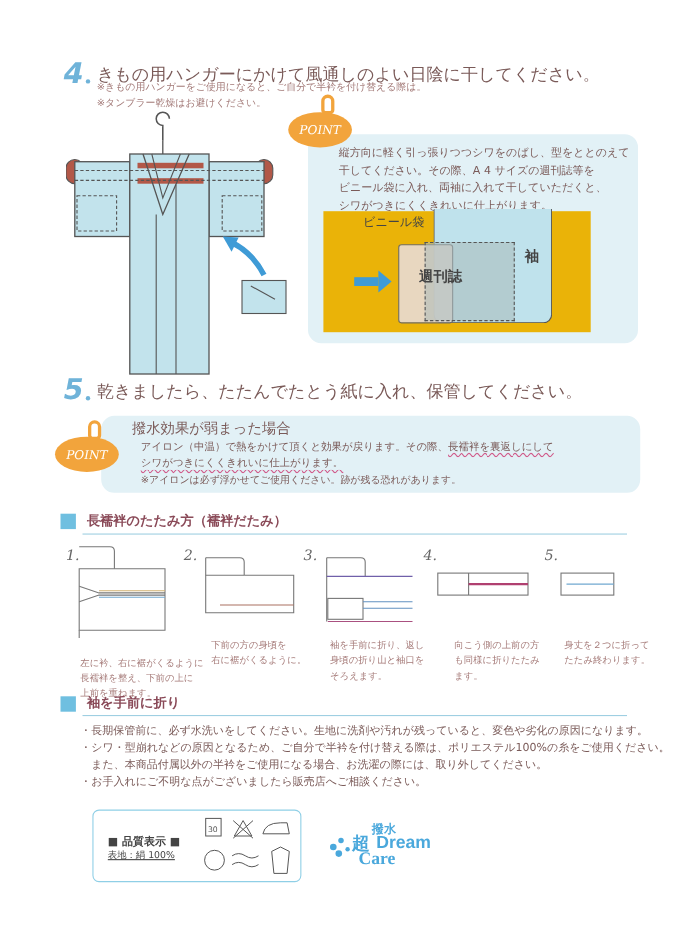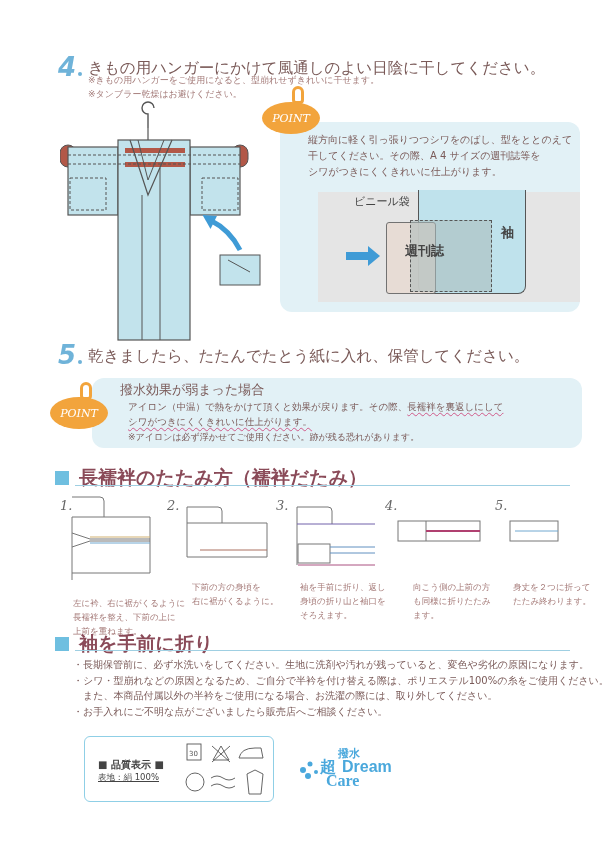--- a/index.html
+++ b/index.html
@@ -12,39 +12,39 @@
   .step-title { color: #7a5a58; font-size: 16px; white-space: nowrap; }
   .note { color: #a37a78; font-size: 9px; white-space: nowrap; line-height: 13px; }
 
   .point-box { background: #e2f1f6; border-radius: 12px; }
   .point-tag { width: 58px; height: 32px; background: #f2a43c; border-radius: 50%; color: #fff; font-family: "DejaVu Serif", serif; font-style: italic; font-size: 11px; display: flex; align-items: center; justify-content: center; }
   .point-hook { width: 12px; height: 18px; border: 3px solid #f2a43c; border-radius: 6px 6px 4px 4px; }
   .pt-text { color: #7a5a58; font-size: 10px; line-height: 16px; white-space: nowrap; }
 
   .sec-head { display: flex; align-items: center; }
   .sec-sq { width: 14px; height: 14px; background: #6fbfe0; margin-right: 10px; }
-  .sec-title { font-size: 19px; font-weight: bold; color: #8a4a58; white-space: nowrap; }
+  .sec-title { font-size: 12px; font-weight: bold; color: #8a4a58; white-space: nowrap; }
   .sec-rule { height: 1px; background: #9fcfe2; }
 
   .fold-num { font-family: "DejaVu Serif", serif; font-style: italic; font-size: 13px; color: #666; }
   .fold-desc { font-size: 8.5px; color: #a57a78; line-height: 14px; white-space: nowrap; }
   .caution { font-size: 10px; color: #7a5a58; line-height: 15.5px; white-space: nowrap; }
 
   .label-box { border: 1.5px solid #8fcfe6; border-radius: 6px; }
   .wavy { text-decoration: underline wavy #d05a8a; text-underline-offset: 2px; }
 </style>
 </head>
 <body>
 
 <div class="abs" style="left:58px;top:52px;display:flex;align-items:flex-end;">
   <span class="step-num">4</span>
   <span class="step-dot" style="margin:0 6px 6px 2px;"></span>
   <span class="step-title" style="font-size:15.5px;margin-bottom:3px;">きもの用ハンガーにかけて風通しのよい日陰に干してください。</span>
 </div>
-<div class="abs note" style="left:88px;top:74px;">※きもの用ハンガーをご使用になると、型崩れせずきれいに干せます。</div>
+<div class="abs note" style="left:88px;top:74px;">※きもの用ハンガーをご使用になると、ご自分で半衿を付け替える際は。</div>
 <div class="abs note" style="left:88px;top:88px;">※タンブラー乾燥はお避けください。</div>
 
 <svg class="abs" style="left:60px;top:100px;" width="220" height="245" viewBox="0 0 220 245">
 
   <path d="M88 28 L88 14 A6 6 0 1 1 94 8" fill="none" stroke="#555" stroke-width="1.4"></path>
   <line x1="88" y1="28" x2="88" y2="42" stroke="#555" stroke-width="1.2"></line>
 
   <rect x="0" y="45" width="16" height="22" rx="8" fill="#b25848" stroke="#555"></rect>
   <rect x="172" y="45" width="16" height="22" rx="8" fill="#b25848" stroke="#555"></rect>
 
@@ -70,23 +70,24 @@
   <rect x="160" y="155" width="40" height="30" fill="#c2e3ec" stroke="#555"></rect>
   <line x1="168" y1="160" x2="190" y2="172" stroke="#555"></line>
 </svg>
 
 <div class="abs point-box" style="left:280px;top:122px;width:300px;height:190px;"></div>
 <div class="abs point-hook" style="left:292px;top:86px;"></div>
 <div class="abs point-tag" style="left:262px;top:102px;">POINT</div>
 <div class="abs" style="left:308px;top:132px;">
   <div class="pt-text">縦方向に軽く引っ張りつつシワをのばし、型をととのえて</div>
   <div class="pt-text">干してください。その際、A 4 サイズの週刊誌等を</div>
+  <div class="pt-text">ビニール袋に入れ、両袖に入れて干していただくと、</div>
   <div class="pt-text">シワがつきにくくきれいに仕上がります。</div>
 </div>
-<div class="abs" style="left:318px;top:192px;width:262px;height:110px;background:#e5e5e5;">
+<div class="abs" style="left:294px;top:192px;width:243px;height:110px;background:#eab308;">
   <div class="abs" style="left:100px;top:-2px;width:108px;height:104px;background:#bfe2ec;border:1.5px solid #555;border-top:none;border-radius:0 0 8px 8px;"></div>
   <div class="abs" style="left:68px;top:30px;width:50px;height:72px;background:#e8dcd4;border:1.5px solid #666;border-radius:3px;opacity:0.9;"></div>
   <div class="abs" style="left:92px;top:28px;width:82px;height:72px;background:rgba(170,185,185,0.55);border:1.5px dashed #555;"></div>
   <div class="abs" style="left:36px;top:2px;font-size:11px;color:#444;">ビニール袋</div>
   <div class="abs" style="left:87px;top:50px;font-size:13px;color:#444;font-weight:bold;">週刊誌</div>
   <div class="abs" style="left:183px;top:32px;font-size:13px;color:#444;font-weight:bold;">袖</div>
   <div class="abs" style="left:28px;top:60px;width:22px;height:8px;background:#3f9bd6;"></div>
   <div class="abs" style="left:50px;top:54px;width:0;height:0;border-top:10px solid transparent;border-bottom:10px solid transparent;border-left:12px solid #3f9bd6;"></div>
 </div>
 

